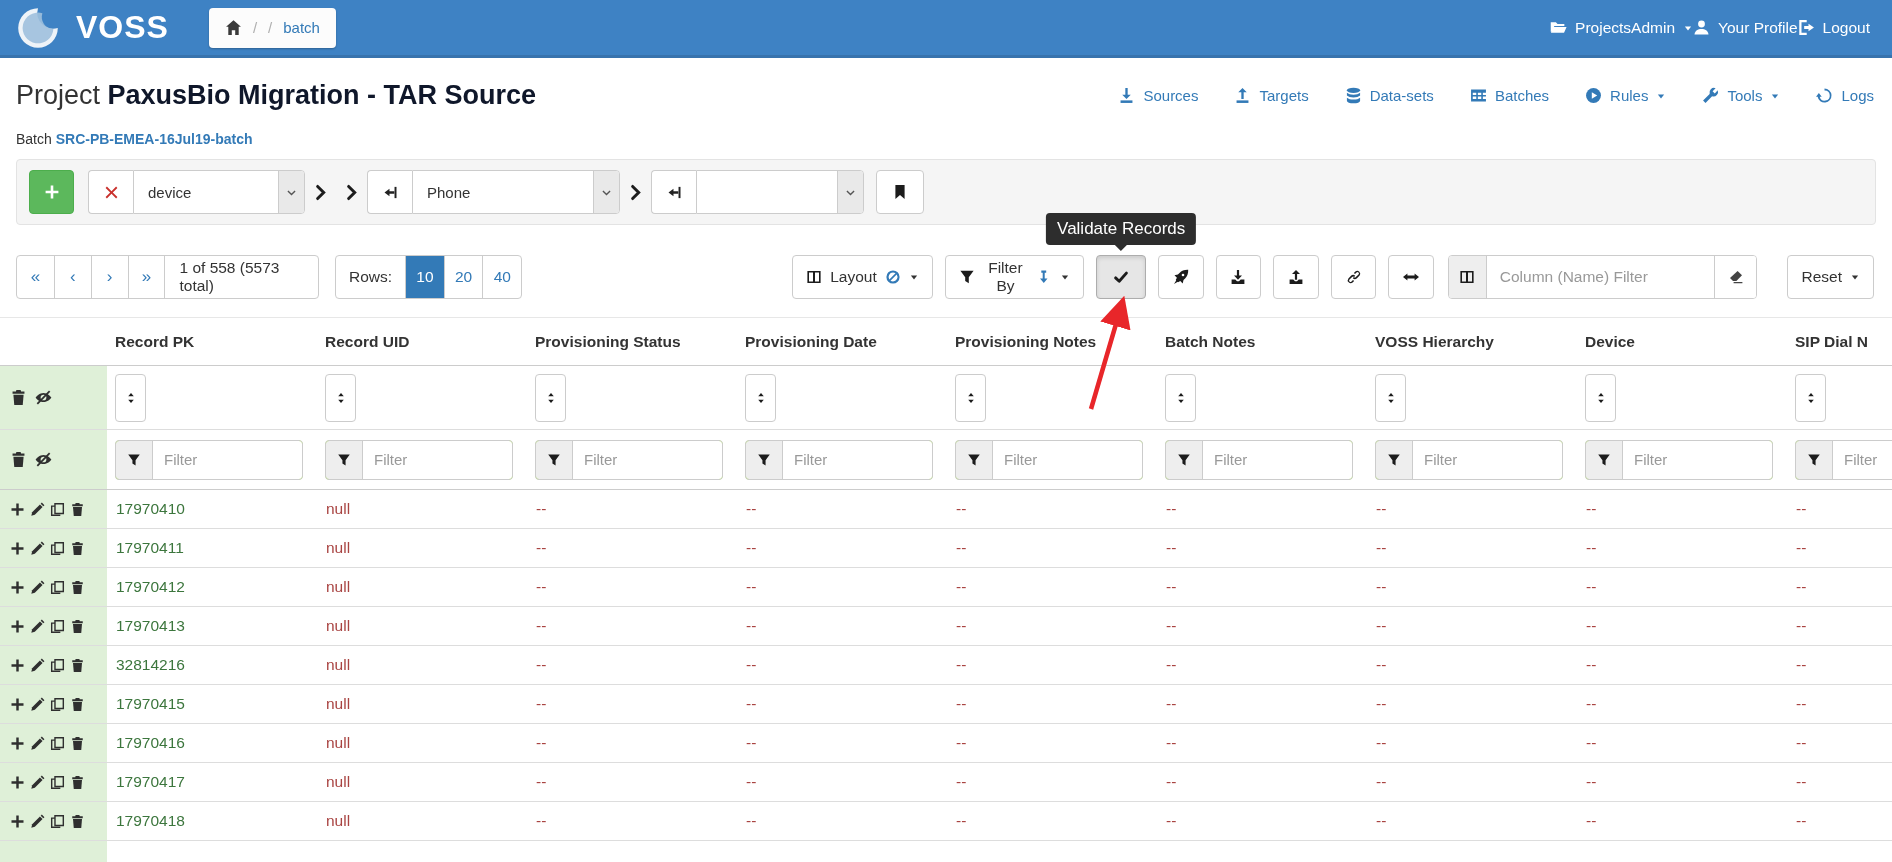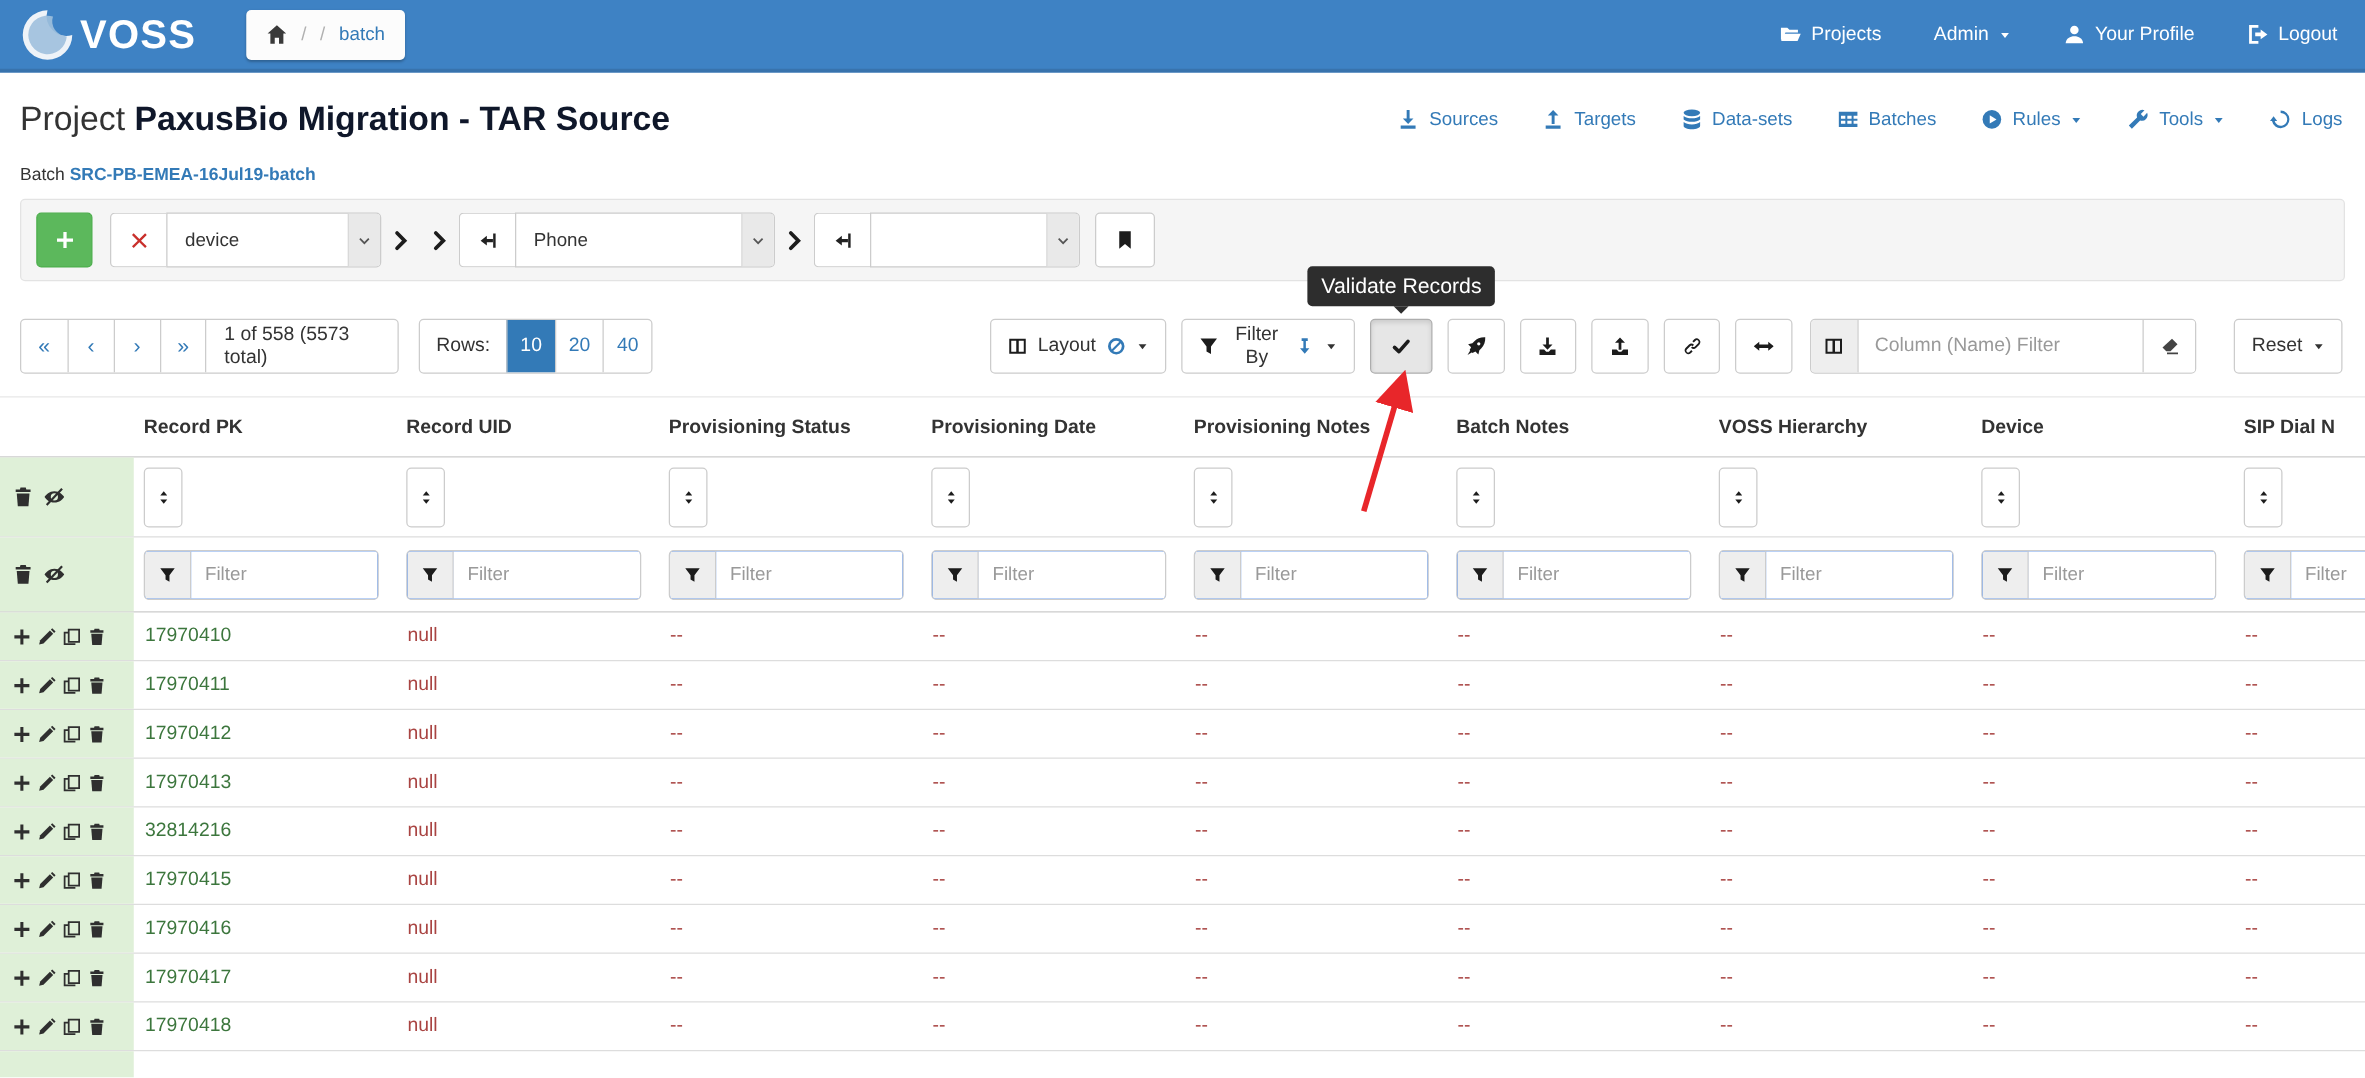--- a/index.html
+++ b/index.html
@@ -2,28 +2,28 @@
 <html><head>
 <meta charset="utf-8">
 <style>
   * { margin:0; padding:0; box-sizing:border-box; }
   html,body { background:#fff; }
   body { font-family:"Liberation Sans","DejaVu Sans",sans-serif; color:#333; }
   .page { position:relative; width:1892px; height:862px; overflow:hidden; background:#fff; }
 
   
   .navbar { height:58px; background:#3e82c4; border-bottom:3px solid #3873ad; display:flex; align-items:center; padding:0 16px; }
-  .brand { display:flex; align-items:center; gap:4px; color:#fff; }
+  .brand { display:flex; align-items:center; gap:16px; color:#fff; }
   .brand-logo svg { width:44px; height:44px; display:block; }
   .brand-text { font-size:32px; font-weight:800; letter-spacing:1px; }
   .breadcrumb { margin-left:40px; height:40px; background:#fcfcfc; border-radius:4px; box-shadow:0 1px 2px rgba(0,0,0,.25); display:flex; align-items:center; gap:11px; padding:0 16px; font-size:15px; }
   .breadcrumb .ic { color:#3a3a3a; font-size:17px; }
   .crumb-sep { color:#b0b0b0; }
   .crumb-current { color:#337ab7; }
-  .topnav { margin-left:auto; display:flex; align-items:center; gap:42px; padding-right:6px; }
+  .topnav { margin-left:auto; display:flex; align-items:center; padding-right:6px; }
   .tlink { display:flex; align-items:center; gap:8px; color:#fff; font-size:15.5px; cursor:pointer; text-decoration:none; }
   .tlink .ic { font-size:17px; }
 
   
   .project-row { display:flex; align-items:center; padding:22px 18px 0 16px; }
   .project-title { font-size:27px; font-weight:400; color:#333; }
   .project-title b { color:#0f172a; font-weight:700; }
   .projectnav { margin-left:auto; display:flex; align-items:center; gap:36px; }
   .plink { display:flex; align-items:center; gap:8px; color:#337ab7; font-size:15px; cursor:pointer; text-decoration:none; }
   .plink .ic { font-size:17px; }
@@ -83,21 +83,21 @@
   .th { font-weight:700; font-size:15.5px; color:#333; padding-left:8px; white-space:nowrap; }
   .sort-trow { height:64px; border-bottom:1px solid #ddd; }
   .filter-trow { height:60px; border-bottom:1px solid #ccc; }
   .data-trow { height:39px; font-size:15.5px; }
   .action-cell { background:#dff0d8; height:100%; display:flex; align-items:center; padding-left:10px; gap:8px; }
   .action-cell .ic { color:#2f2f2f; font-size:17px; cursor:pointer; }
   .row-actions { gap:5px; }
   .row-actions .ic { font-size:15px; }
   .sorter { width:31px; height:48px; margin-left:8px; background:#fff; border:1px solid #ccc; border-radius:4px; display:flex; align-items:center; justify-content:center; cursor:pointer; }
   .sorter .ic { font-size:12px; color:#1c1c1c; }
-  .fgroup { display:flex; align-items:stretch; height:40px; width:188px; margin-left:8px; background:#3b82f6; border:1px solid #ccc; border-radius:4px; overflow:hidden; }
+  .fgroup { display:flex; align-items:stretch; height:40px; width:188px; margin-left:8px; background:#84cc16; border:1px solid #ccc; border-radius:4px; overflow:hidden; }
   .f-addon { width:37px; background:#eee; border-right:1px solid #ccc; display:flex; align-items:center; justify-content:center; }
   .f-addon .ic { font-size:14px; color:#1c1c1c; }
   .f-input { flex:1; min-width:0; border:none; outline:none; font-size:15px; color:#555; padding:0 11px; font-family:inherit; }
   .f-input::placeholder { color:#999; }
   .td { padding-left:9px; white-space:nowrap; }
   .td-pk { color:#3c763d; }
   .td-null, .td-dash { color:#a94442; }
 
   
   .ic { display:inline-flex; align-items:center; justify-content:center; line-height:0; }

